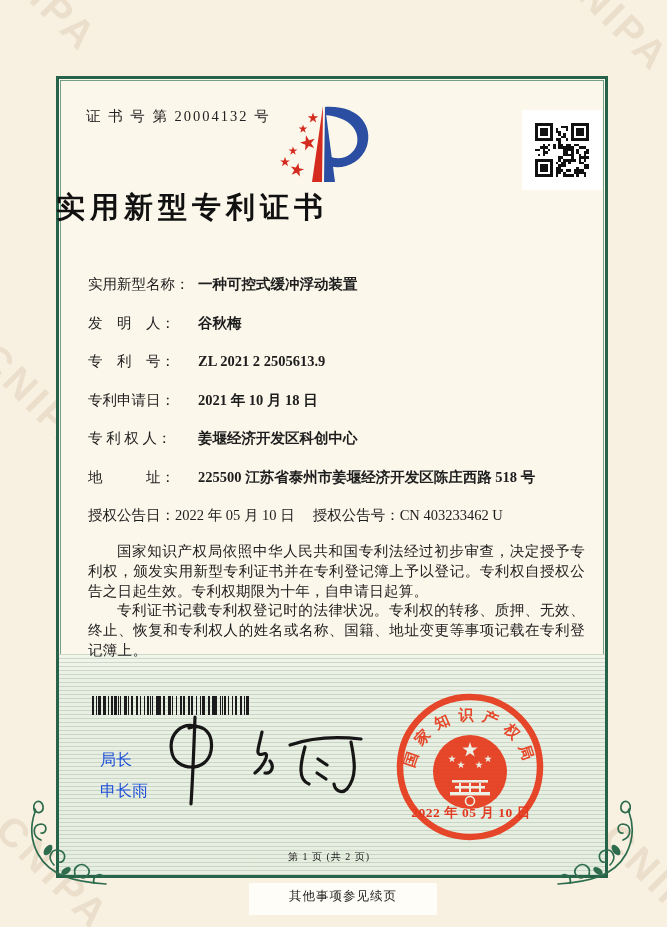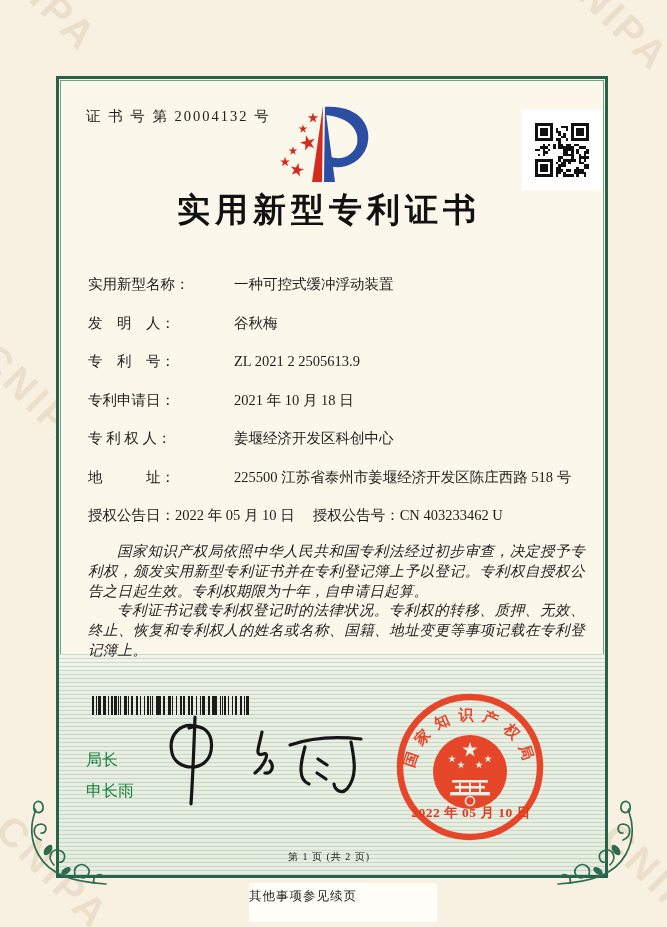--- a/index.html
+++ b/index.html
@@ -35,58 +35,58 @@
       repeating-linear-gradient(0deg, rgba(173,196,168,0.55) 0 1px, rgba(0,0,0,0) 1px 4px),
       linear-gradient(180deg,#f3f5ec 0,#e9efe4 30px,#e6ede1 100%);
   }
   
   .cert-no{position:absolute;left:86px;top:107px;z-index:2;
     font-size:14.5px;letter-spacing:2px;color:#222;}
   .logo{position:absolute;left:268px;top:94px;z-index:2;}
   .qr-wrap{position:absolute;left:522px;top:110px;width:80px;height:80px;
     background:#ffffff;z-index:2;display:flex;align-items:center;justify-content:center;}
   .doc-title{position:absolute;left:56px;top:188px;width:546px;z-index:2;
-    text-align:center;font-size:33px;font-weight:700;letter-spacing:5px;color:#111;}
+    font-size:29px;font-weight:700;letter-spacing:5px;color:#111;}
   
   .fields{position:absolute;left:88px;top:272px;width:515px;z-index:2;}
   .row{display:flex;margin-bottom:14px;font-size:14.5px;line-height:24.5px;
-    white-space:nowrap;color:#1d1d1d;gap:36px;}
+    white-space:nowrap;color:#1d1d1d;}
   .row .lab{flex:0 0 auto;min-width:110px;}
-  .row .val{flex:0 0 auto;}
+  .row .val{flex:0 0 auto;font-weight:bold;}
   .grant-row{display:flex;font-size:14.5px;line-height:24.5px;white-space:nowrap;}
   .grant-row .pair2{margin-left:18px;}
   
   .paras{position:absolute;left:88px;top:542px;width:497px;z-index:2;
-    font-size:14.5px;line-height:19.8px;text-align:justify;color:#222;font-style:italic;}
+    font-size:14.5px;line-height:19.8px;text-align:justify;color:#222;}
   .paras p{margin:0;text-indent:2em;letter-spacing:0.3px;}
   
   .barcode{position:absolute;left:92px;top:696px;width:158px;height:19px;z-index:2;
     background-image:
       repeating-linear-gradient(90deg,#1b1b1b 0 1.5px,rgba(0,0,0,0) 1.5px 4px),
       repeating-linear-gradient(90deg,#1b1b1b 0 1px,rgba(0,0,0,0) 1px 6.5px),
       repeating-linear-gradient(90deg,#1b1b1b 0 2px,rgba(0,0,0,0) 2px 11px);}
   
-  .signer{position:absolute;left:86px;top:744px;z-index:3;
+  .signer{position:absolute;left:100px;top:744px;z-index:3;
     font-family:"Liberation Sans","DejaVu Sans",sans-serif;
-    font-size:16px;font-weight:500;color:#15803d;line-height:31px;}
+    font-size:16px;font-weight:500;color:#1d4ed8;line-height:31px;}
   .signature{position:absolute;left:158px;top:714px;z-index:3;}
   
   .seal{position:absolute;left:393px;top:688px;z-index:4;opacity:0.94;}
   .seal-date{position:absolute;left:395px;top:804px;width:152px;z-index:5;
     text-align:center;font-size:13.5px;font-weight:600;letter-spacing:0.5px;
     color:#e23a20;white-space:nowrap;}
   
   .orn{position:absolute;z-index:3;}
   .orn-bl{left:20px;top:792px;}
   .orn-br{left:556px;top:792px;transform:scaleX(-1);}
   
   .pagination{position:absolute;left:56px;top:850px;width:546px;z-index:5;
     text-align:center;font-size:10px;letter-spacing:1px;color:#222;}
-  .footer-note{position:absolute;left:249px;top:883px;width:188px;height:39px;z-index:2;
-    background:#fffdf7;line-height:26px;font-size:12.5px;
+  .footer-note{position:absolute;left:249px;top:883px;width:188px;height:32px;z-index:2;
+    background:#fffdf7;text-align:center;line-height:26px;font-size:12.5px;
     letter-spacing:1px;color:#222;}
 </style>
 </head>
 <body>
 
 <div class="wm wm1">CNIPA</div>
 <div class="wm wm2">CNIPA</div>
 <div class="wm wm3">CNIPA</div>
 <div class="wm wm4">CNIPA</div>
 <div class="wm wm5">CNIPA</div>

